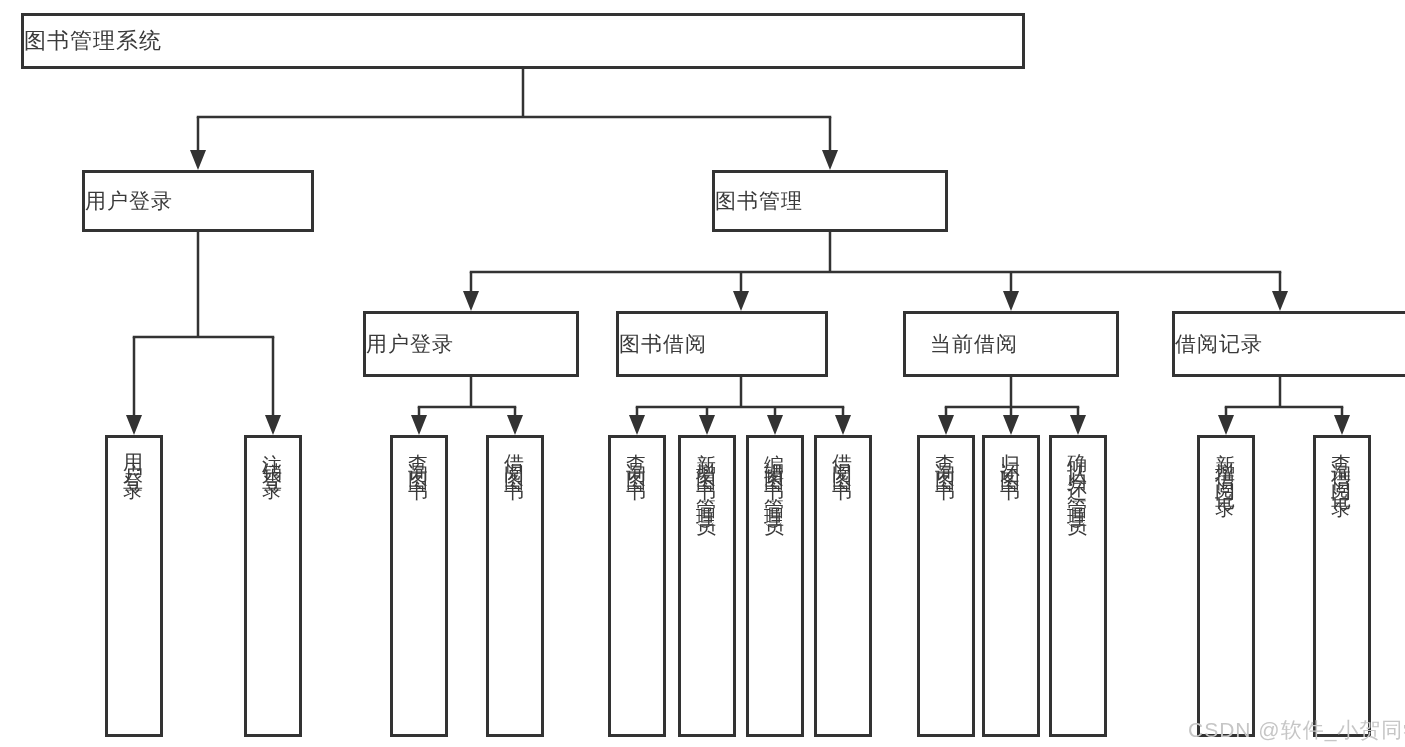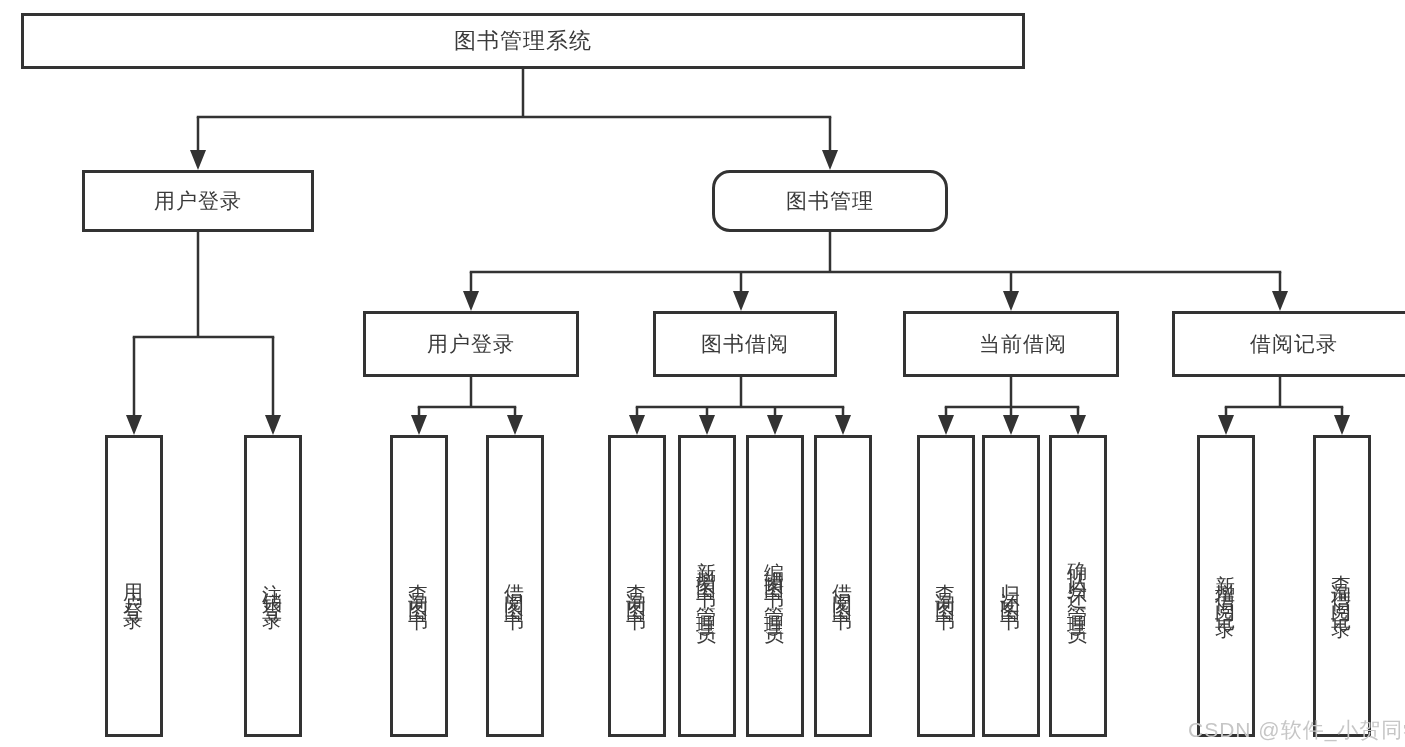--- a/index.html
+++ b/index.html
@@ -10,21 +10,21 @@
     font-family:"Liberation Sans","DejaVu Sans",sans-serif;
     overflow:hidden;
   }
   svg.connectors{position:absolute;left:0;top:0;z-index:0;}
   .box{
     position:absolute;
     box-sizing:border-box;
     background:#ffffff;
     border:3px solid #333333;
     color:#3a3a3a;
-    display:flex;align-items:center;justify-content:center;
+    display:flex;align-items:center;justify-content:flex-start;
     z-index:1;
   }
   .hbox{font-size:21px;letter-spacing:1px;}
   .hbox.root{font-size:22px;}
   .vbox{
     width:58px;height:302px;top:435px;
     font-size:20px;
     writing-mode:vertical-rl;
     letter-spacing:9px;
     text-align:center;
@@ -119,28 +119,28 @@
     </g>
   </svg>
 
   <div class="box hbox root" style="left:21px;top:13px;width:1004px;height:56px;">
     <span>图书管理系统</span>
   </div>
 
   <div class="box hbox" style="left:82px;top:170px;width:232px;height:62px;">
     <span>用户登录</span>
   </div>
-  <div class="box hbox" style="left:712px;top:170px;width:236px;height:62px;border-radius:18px;">
+  <div class="box hbox" style="left:712px;top:170px;width:236px;height:62px;">
     <span>图书管理</span>
   </div>
 
   <div class="box hbox" style="left:363px;top:311px;width:216px;height:66px;">
     <span>用户登录</span>
   </div>
-  <div class="box hbox" style="left:653px;top:311px;width:184px;height:66px;">
+  <div class="box hbox" style="left:616px;top:311px;width:212px;height:66px;">
     <span>图书借阅</span>
   </div>
   <div class="box hbox" style="left:903px;top:311px;width:216px;height:66px;padding-left:24px;">
     <span>当前借阅</span>
   </div>
   <div class="box hbox" style="left:1172px;top:311px;width:244px;height:66px;">
     <span>借阅记录</span>
   </div>
 
   <div class="box vbox" style="left:105px;">

